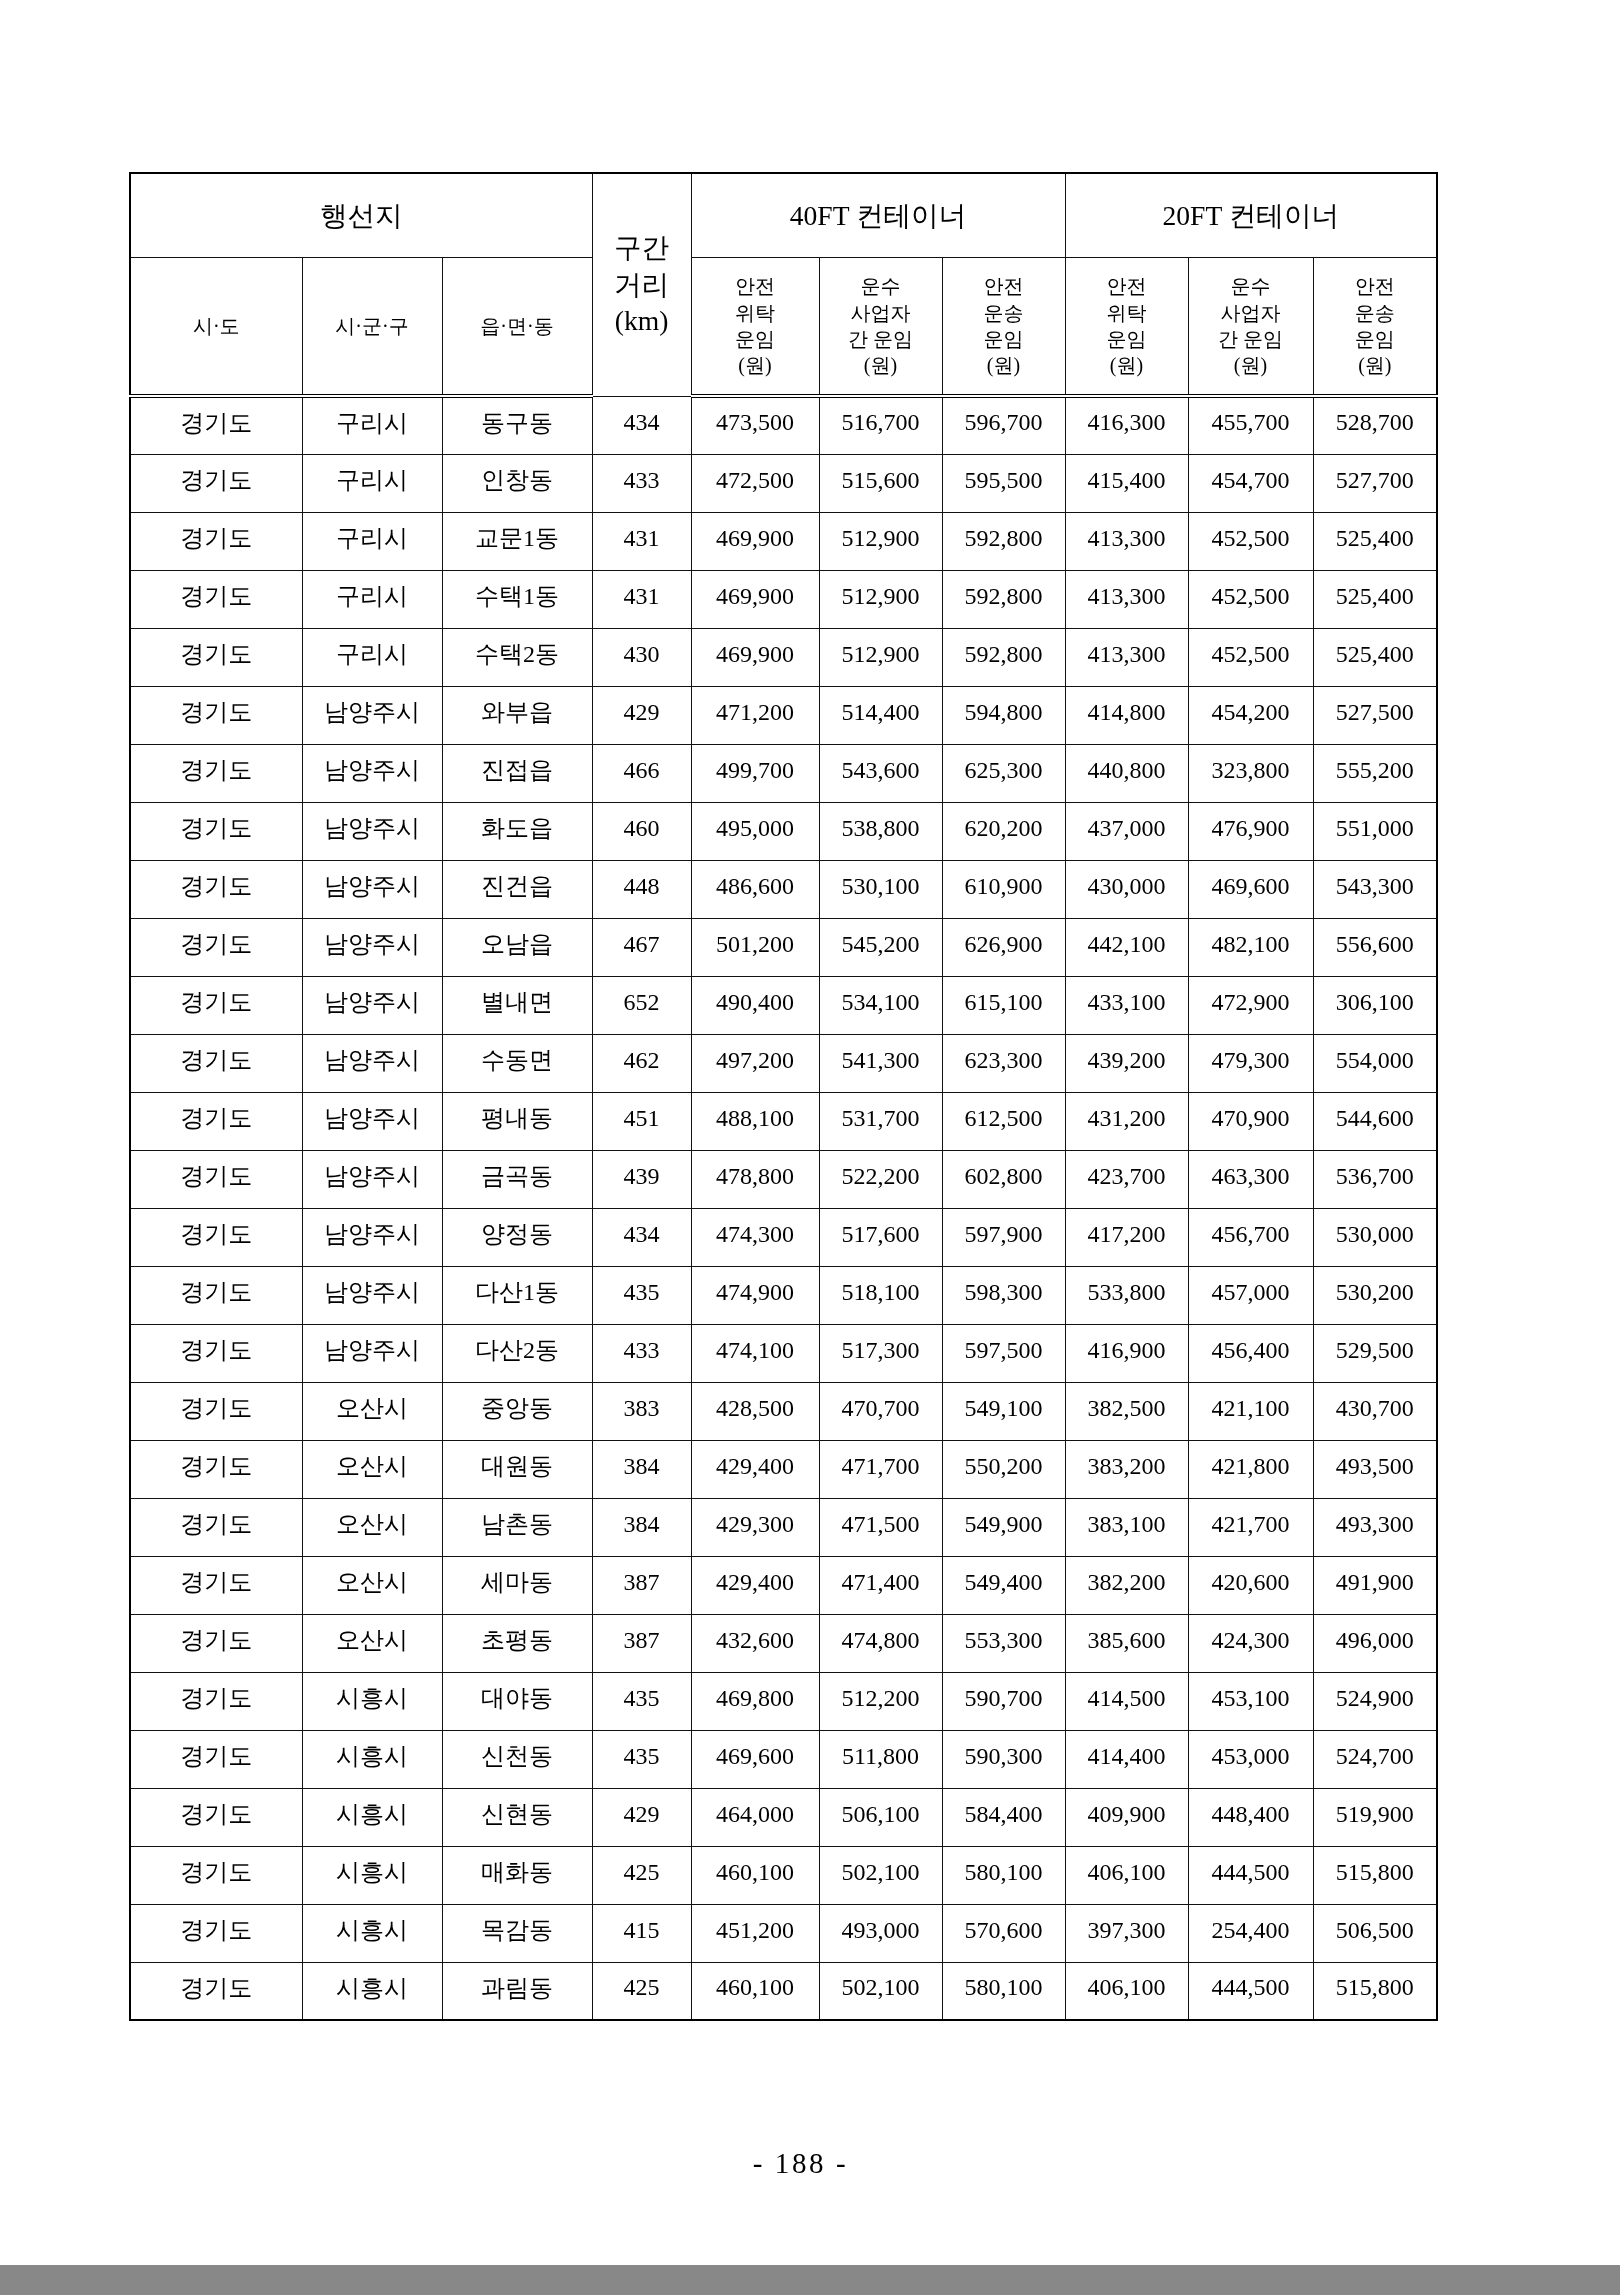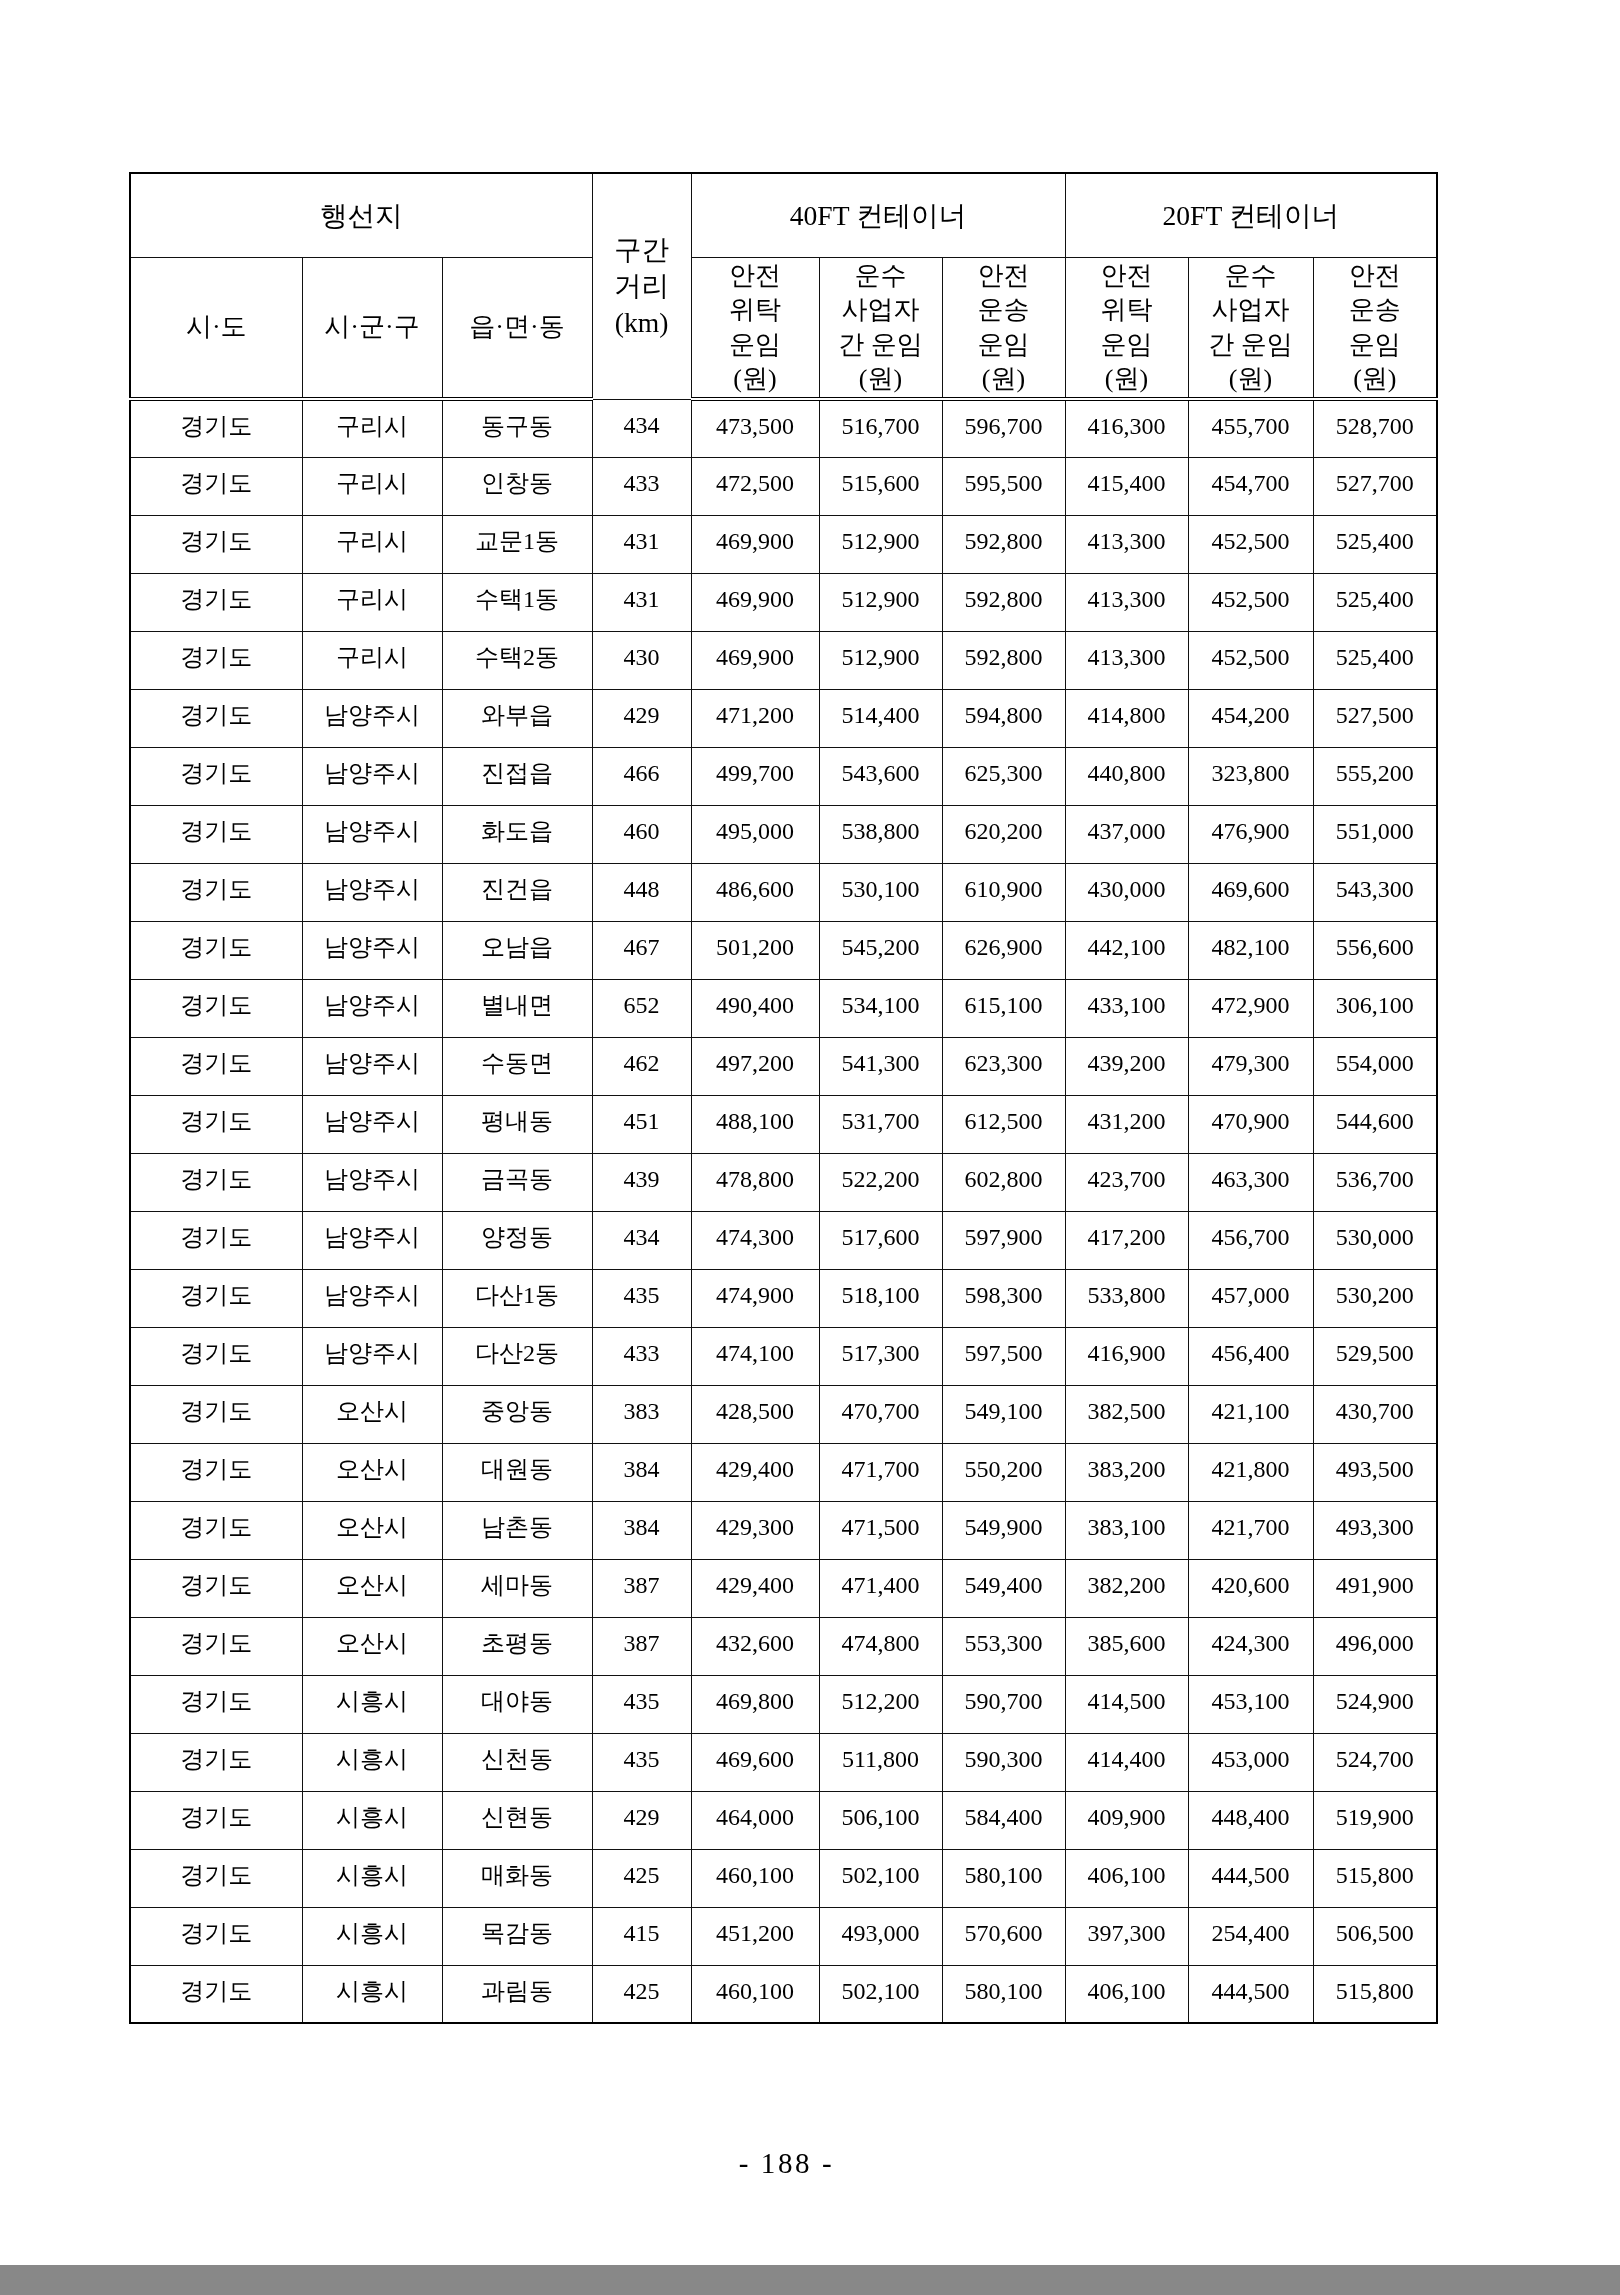--- a/index.html
+++ b/index.html
@@ -24,40 +24,40 @@
   table.fare th, table.fare td {
     border: 1.3px solid #111;
     text-align: center;
     vertical-align: middle;
     font-weight: normal;
     overflow: hidden;
   }
   tr.h1row th { height: 81px; font-size: 27.6px; }
   tr.h2row th {
     height: 134px;
-    font-size: 26px;
+    font-size: 20px;
     line-height: 1.32;
     white-space: pre-line;
     border-bottom: 4.6px double #000;
   }
   th.kmcell {
     font-size: 26px;
     line-height: 1.32;
     white-space: pre-line;
     border-bottom: 4.6px double #000;
   }
   tbody tr { height: 58px; }
   tbody td {
     font-size: 24px;
     padding-bottom: 6.6px;
     letter-spacing: 0px;
   }
   .footer {
     position: absolute;
-    left: 133px;
+    left: 147px;
     top: 2147px;
     width: 1307px;
     text-align: center;
     font-size: 29px;
     letter-spacing: 2.6px;
   }
 </style>
 </head>
 <body>
 

